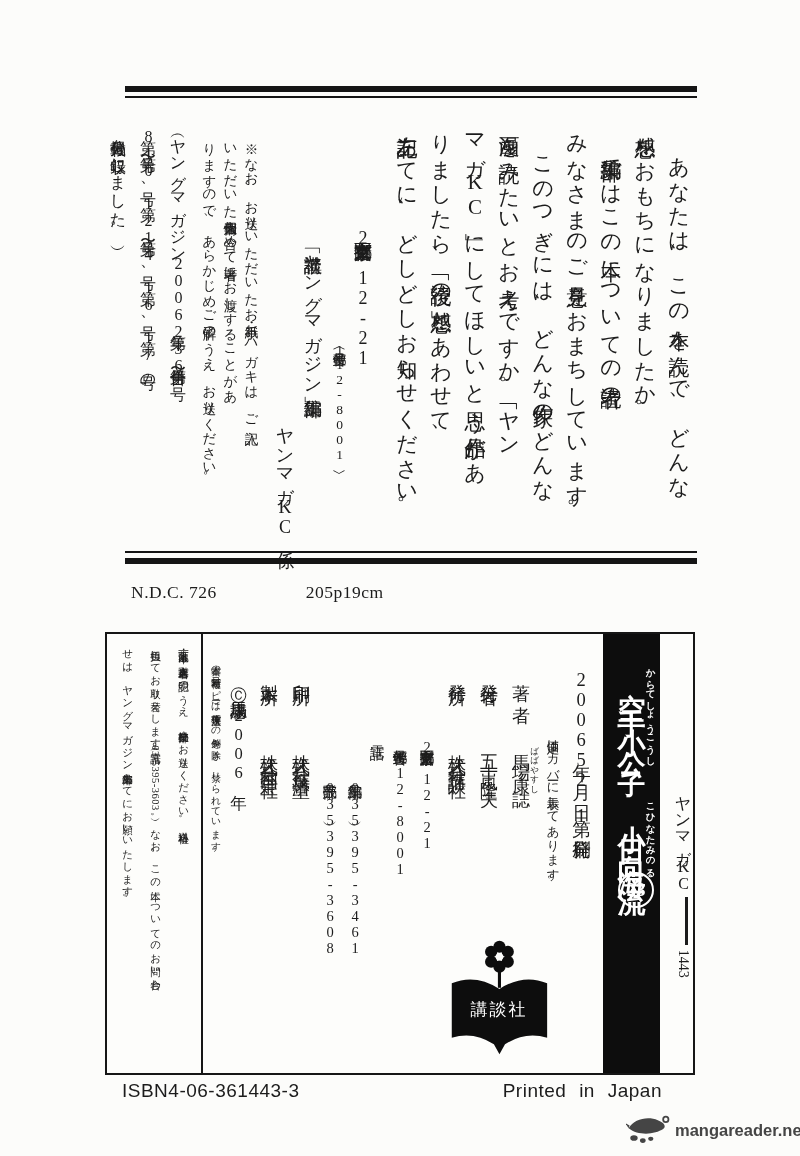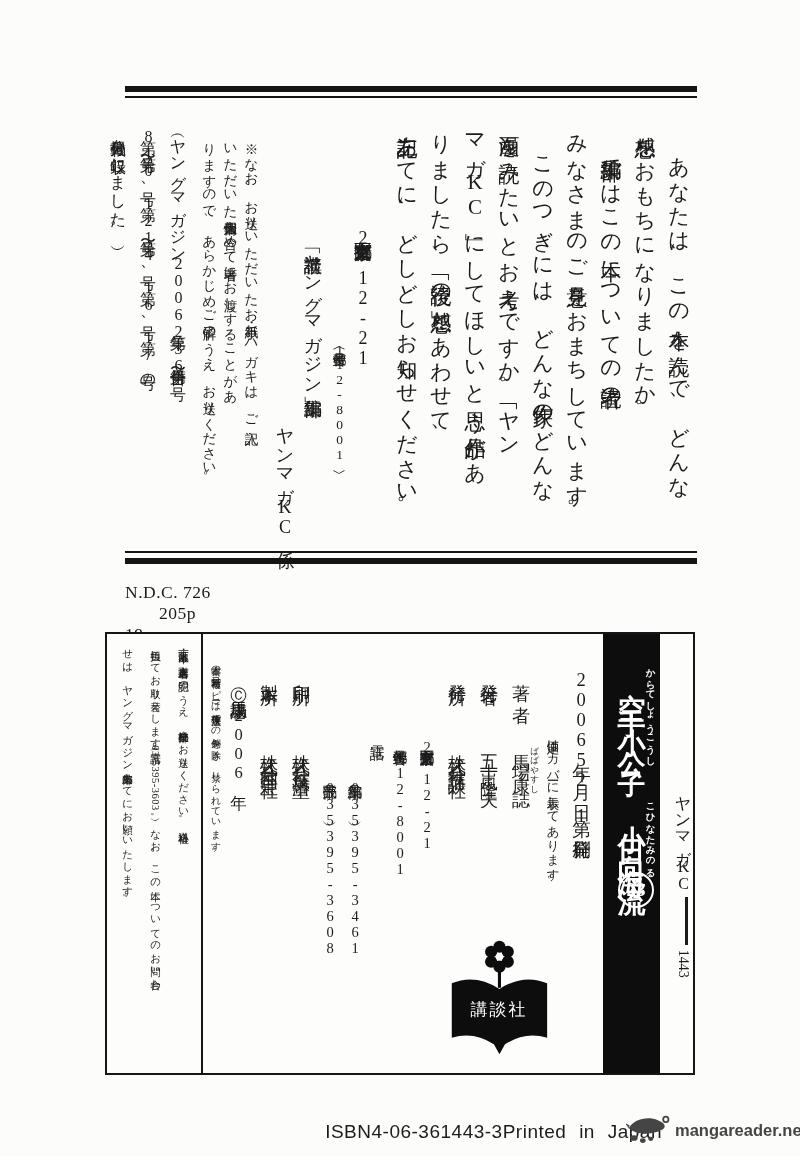--- a/index.html
+++ b/index.html
@@ -24,22 +24,22 @@
   .msg        { font-size:21px; line-height:34px; letter-spacing:1px; }
   .addr-street{ font-size:18px; line-height:26px; padding-top:108px; margin-right:14px; }
   .addr-postal{ font-size:13.5px; line-height:22px; padding-top:222px; }
   .addr-edit  { font-size:18px; line-height:30px; padding-top:122px; }
   .addr-sec   { font-size:18px; line-height:26px; padding-top:295px; }
   .note       { font-size:13.5px; line-height:21px; padding-top:14px; }
   .pn0        { margin-right:10px; }
   .src        { font-size:16px; line-height:30px; padding-top:8px; }
   .src0       { margin-right:6px; }
   
-  .ndc-line { position:absolute; top:582px; left:125px; display:flex; font-size:17.5px; letter-spacing:.5px;flex-direction:column; }
-  .ndc-line .g1 { margin-left:34px; }
+  .ndc-line { position:absolute; top:582px; left:131px; display:flex; font-size:17.5px; letter-spacing:.5px; }
+  .ndc-line .g1 { margin-left:89px; }
   .ndc-line .g2 { }
   
   .colophon-box { position:absolute; top:632px; left:105px; width:590px; height:443px;
                   border:2px solid #161616; background:#fdfdfb; display:flex; }
   .returns-panel { width:99px; border-right:2px solid #161616; padding:8px 4px 6px; }
   .returns-panel > div { font-size:10.5px; line-height:28px; letter-spacing:.5px; white-space:nowrap; }
   .main-area { flex:1; position:relative; padding:0 6px; }
   .main-area > div { white-space:nowrap; }
   .date  { font-size:18.5px; line-height:32px; padding-top:36px; }
   .date .printing { margin-block-start:0; }
@@ -70,22 +70,22 @@
   .title-col rt { font-size:9.5px; color:#fff; }
   .w2 { margin-inline-start:36px; }
   .vol-badge { display:inline-flex; writing-mode:horizontal-tb; align-items:center; justify-content:center;
                width:36px; height:36px; border:2.5px solid #fff; border-radius:50%;
                font-size:19px; font-weight:bold; margin-inline-start:14px; margin-left:10px; }
   
   .spine-col { width:34px; padding-top:56px; font-size:16px; text-align:center; white-space:nowrap; }
   .spine-dash { display:inline-block; width:2.5px; height:48px; background:#1c1c1c; vertical-align:middle; margin:5px 0; }
   .spine-num { font-size:14px; }
   
-  .footer-line { position:absolute; top:1121px; left:122px; width:540px; display:flex;
-                 justify-content:flex-end; font-family:"Liberation Sans","DejaVu Sans",sans-serif;
+  .footer-line { position:absolute; top:1080px; left:122px; width:540px; display:flex;
+                 justify-content:space-between; font-family:"Liberation Sans","DejaVu Sans",sans-serif;
                  font-size:19px; letter-spacing:.5px; }
   .printed { word-spacing:7px; }
   .watermark { position:absolute; top:1114px; left:626px; display:flex; align-items:center; gap:3px;
                color:#454545; font-weight:bold; font-size:16.5px;
                font-family:"Liberation Sans","DejaVu Sans",sans-serif; }
 </style>
 </head>
 <body>
 
 <div class="page">

